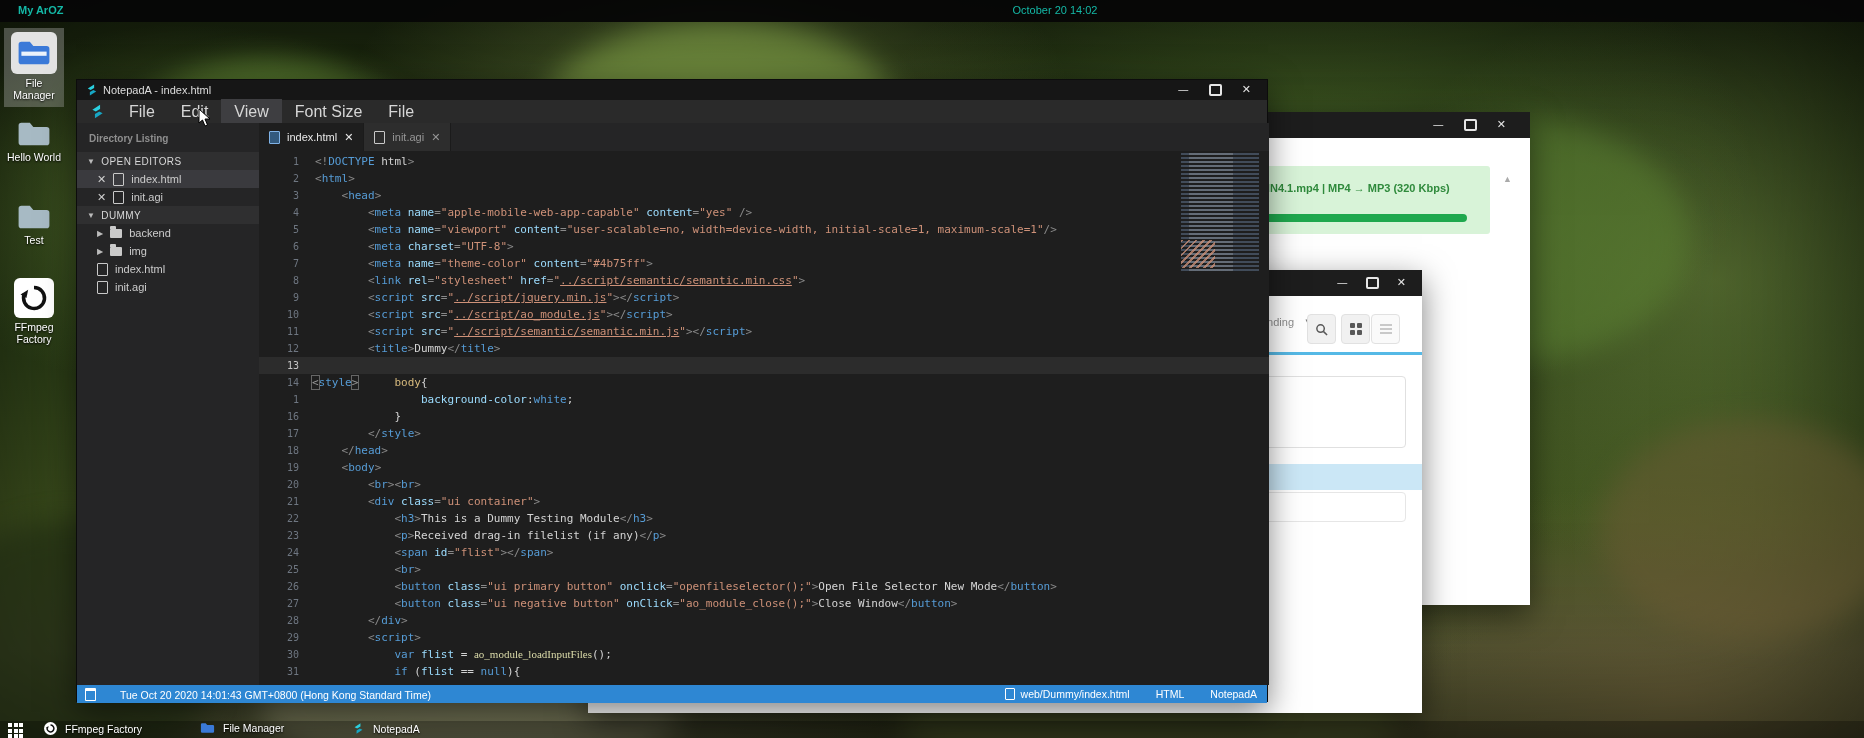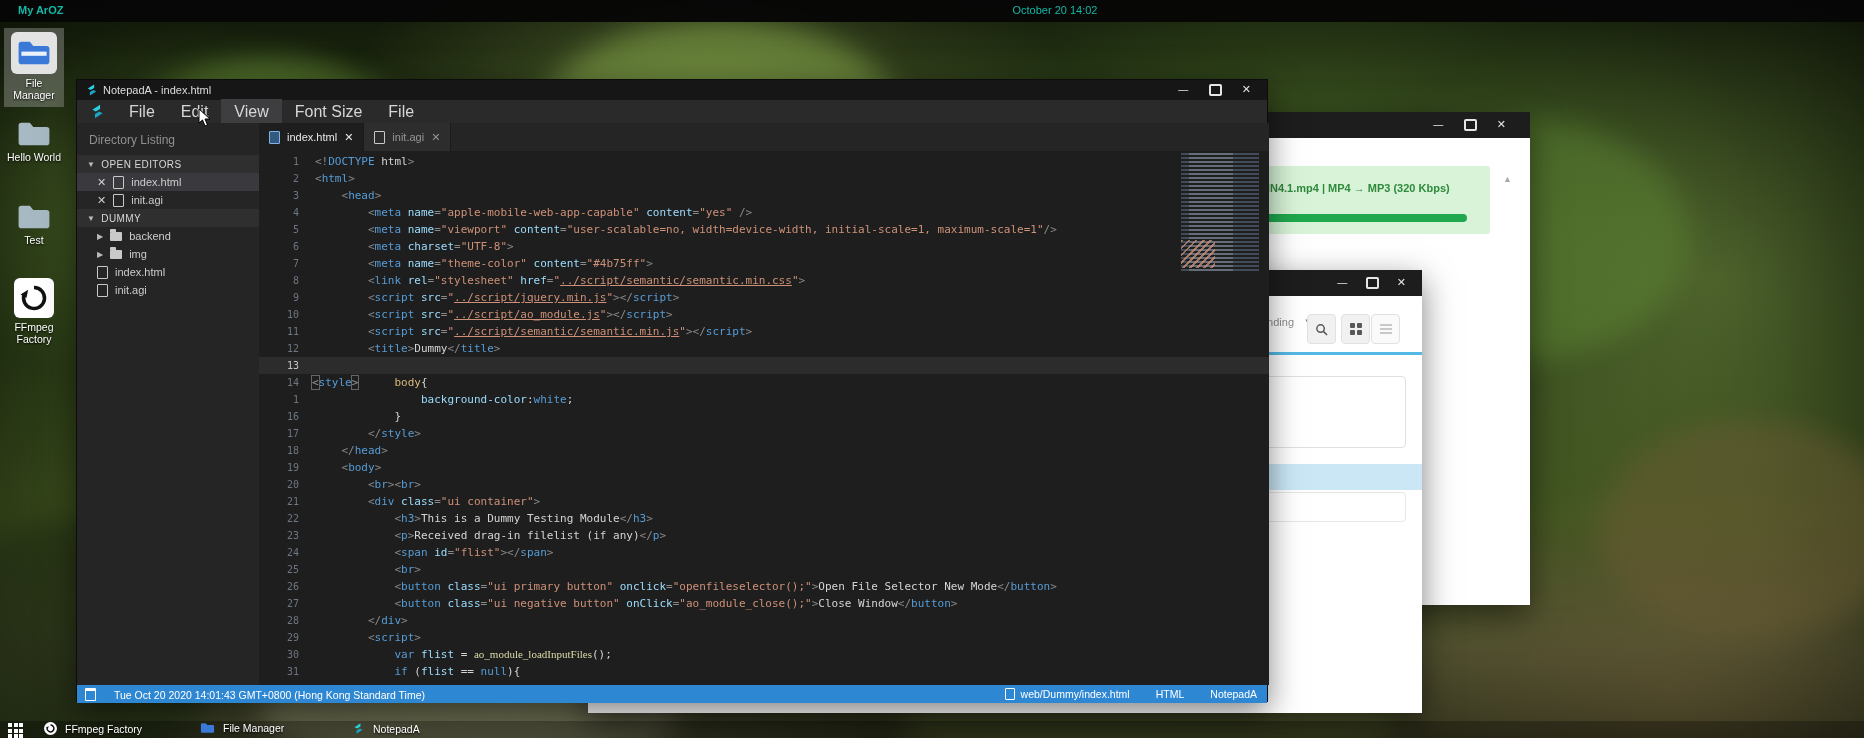--- a/index.html
+++ b/index.html
@@ -47,21 +47,21 @@
   .notepad{left:76px;top:79px;width:1192px;height:623px;z-index:10;background:#1e1e1e;border:1px solid #0c0c0c;box-sizing:border-box;}
   .np-titlebar{position:absolute;left:0;top:0;width:100%;height:20px;background:#161616;}
   .np-title{position:absolute;left:26px;top:4px;font-size:11px;color:#ddd;}
   .np-logo-s{position:absolute;left:8px;top:3px;}
   .np-menubar{position:absolute;left:0;top:20px;width:100%;height:23px;background:#2a2a2a;display:flex;align-items:center;}
   .np-menubar .menu-logo{margin:0 10px 0 12px;}
   .menu-item{padding:4px 13px;font-size:16px;color:#d6d6d6;cursor:pointer;}
   .menu-item.active{background:#3e3e41;}
   
   .np-sidebar{position:absolute;left:0;top:43px;width:182px;height:562px;background:#252526;overflow:hidden;}
-  .sb-header{padding:10px 0 8px 12px;font-size:12px;color:#8f8f8f;}
+  .sb-header{padding:10px 0 8px 12px;font-size:10px;color:#8f8f8f;font-weight:bold;}
   .tree-row{height:18px;display:flex;align-items:center;font-size:11px;color:#cccccc;cursor:pointer;}
   .tree-row.section{background:#2f2f30;color:#d8d8d8;font-size:10px;letter-spacing:.4px;padding-left:10px;gap:6px;}
   .tree-row.item{padding-left:20px;gap:7px;}
   .tree-row.selected{background:#3a3a3e;}
   .chev{font-size:8px;color:#bbb;}
   .ic-close-small{color:#cfcfcf;font-size:11px;line-height:10px;}
   .ic-file{display:inline-block;width:9px;height:11px;border:1px solid #c9c9c9;border-radius:1px;background:transparent;}
   .ic-file.blue{border-color:#7fb2e6;background:#335a7e;}
   .ic-folder{display:inline-block;width:12px;height:9px;background:#c9c9c9;border-radius:1px;position:relative;}
   .ic-folder::before{content:"";position:absolute;left:0;top:-3px;width:6px;height:3px;background:#c9c9c9;border-radius:1px 1px 0 0;}
@@ -82,21 +82,21 @@
   .tk-w{color:#d4d4d4;} .tk-gr{color:#8a8a8a;} .tk-g{color:#d7ba7d;}
   .tk-y{color:#dcdcaa;font-family:Liberation Serif, serif;} .tk-bx{color:#9a9a9a;outline:1px solid #666;}
   .minimap{position:absolute;left:922px;top:2px;width:78px;height:118px;
     background:repeating-linear-gradient(180deg,rgba(130,160,200,.35) 0 2px,transparent 2px 4px);}
   .minimap .mm2{position:absolute;left:8px;top:0;width:44px;height:100%;
     background:repeating-linear-gradient(180deg,rgba(225,225,225,.22) 0 2px,transparent 2px 4px);}
   .minimap .mm-links{position:absolute;left:0px;top:87px;width:34px;height:28px;
     background:repeating-linear-gradient(135deg,rgba(206,145,120,.75) 0 2px,transparent 2px 5px);}
   
   .np-statusbar{position:absolute;left:0;top:605px;width:100%;height:18px;background:var(--status-blue,#2e87d3);color:#fff;font-size:10.5px;}
-  .np-status-left{position:absolute;left:8px;top:3px;display:flex;align-items:center;gap:18px;}
+  .np-status-left{position:absolute;left:8px;top:3px;display:flex;align-items:center;gap:24px;}
   .np-status-right{position:absolute;right:10px;top:3px;display:flex;align-items:center;gap:26px;}
   .np-status-right .grp{display:flex;align-items:center;gap:6px;}
   .ic-cal{display:inline-block;width:9px;height:9px;border:1px solid #fff;border-top:3px solid #fff;border-radius:1px;}
   .ic-doc{display:inline-block;width:8px;height:10px;border:1px solid #fff;border-radius:1px;}
   
   .conv{left:1150px;top:112px;width:380px;height:493px;z-index:4;background:#fff;}
   .conv-titlebar{position:absolute;left:0;top:0;width:100%;height:26px;background:#1d1d1d;}
   .conv .win-controls{right:24px;}
   .conv-body{position:absolute;left:0;top:26px;width:100%;height:467px;background:#fff;}
   .conv-panel{position:absolute;left:8px;top:28px;width:332px;height:68px;background:var(--panel-green,#d8f3d8);border-radius:3px;}

